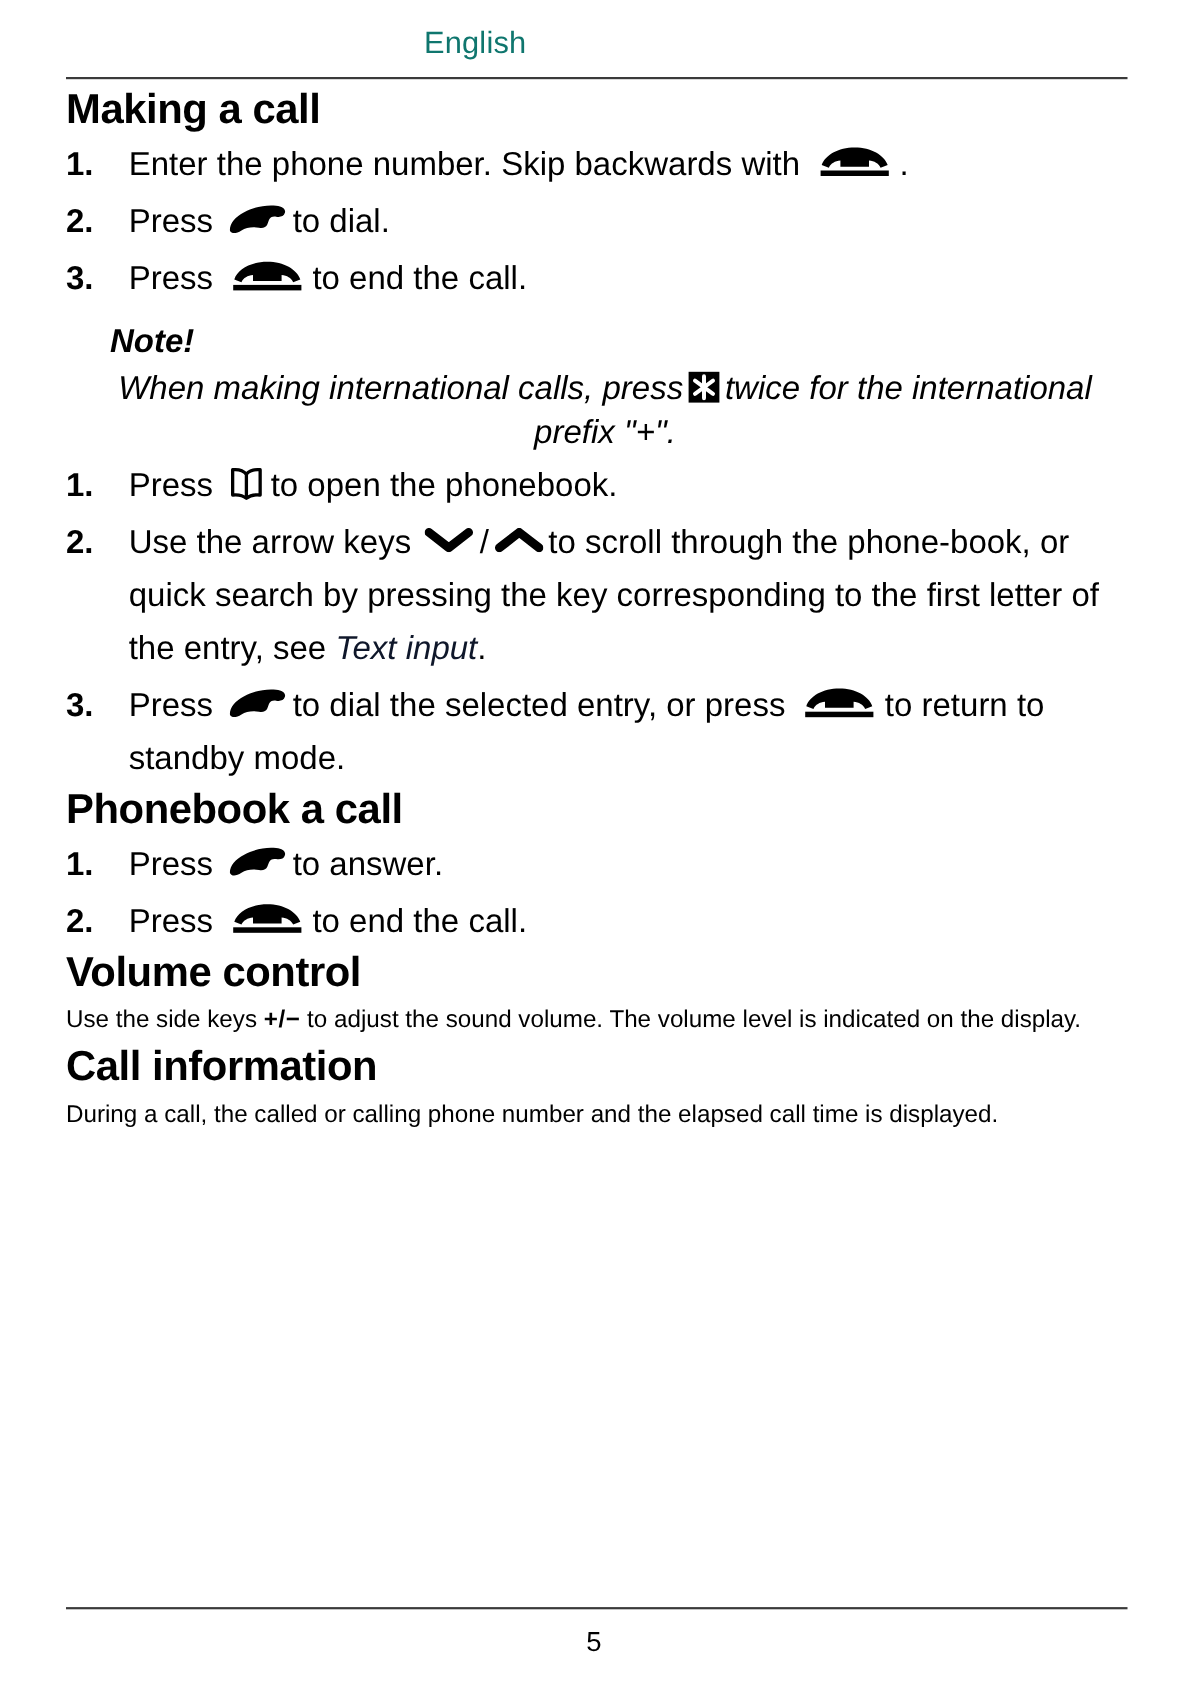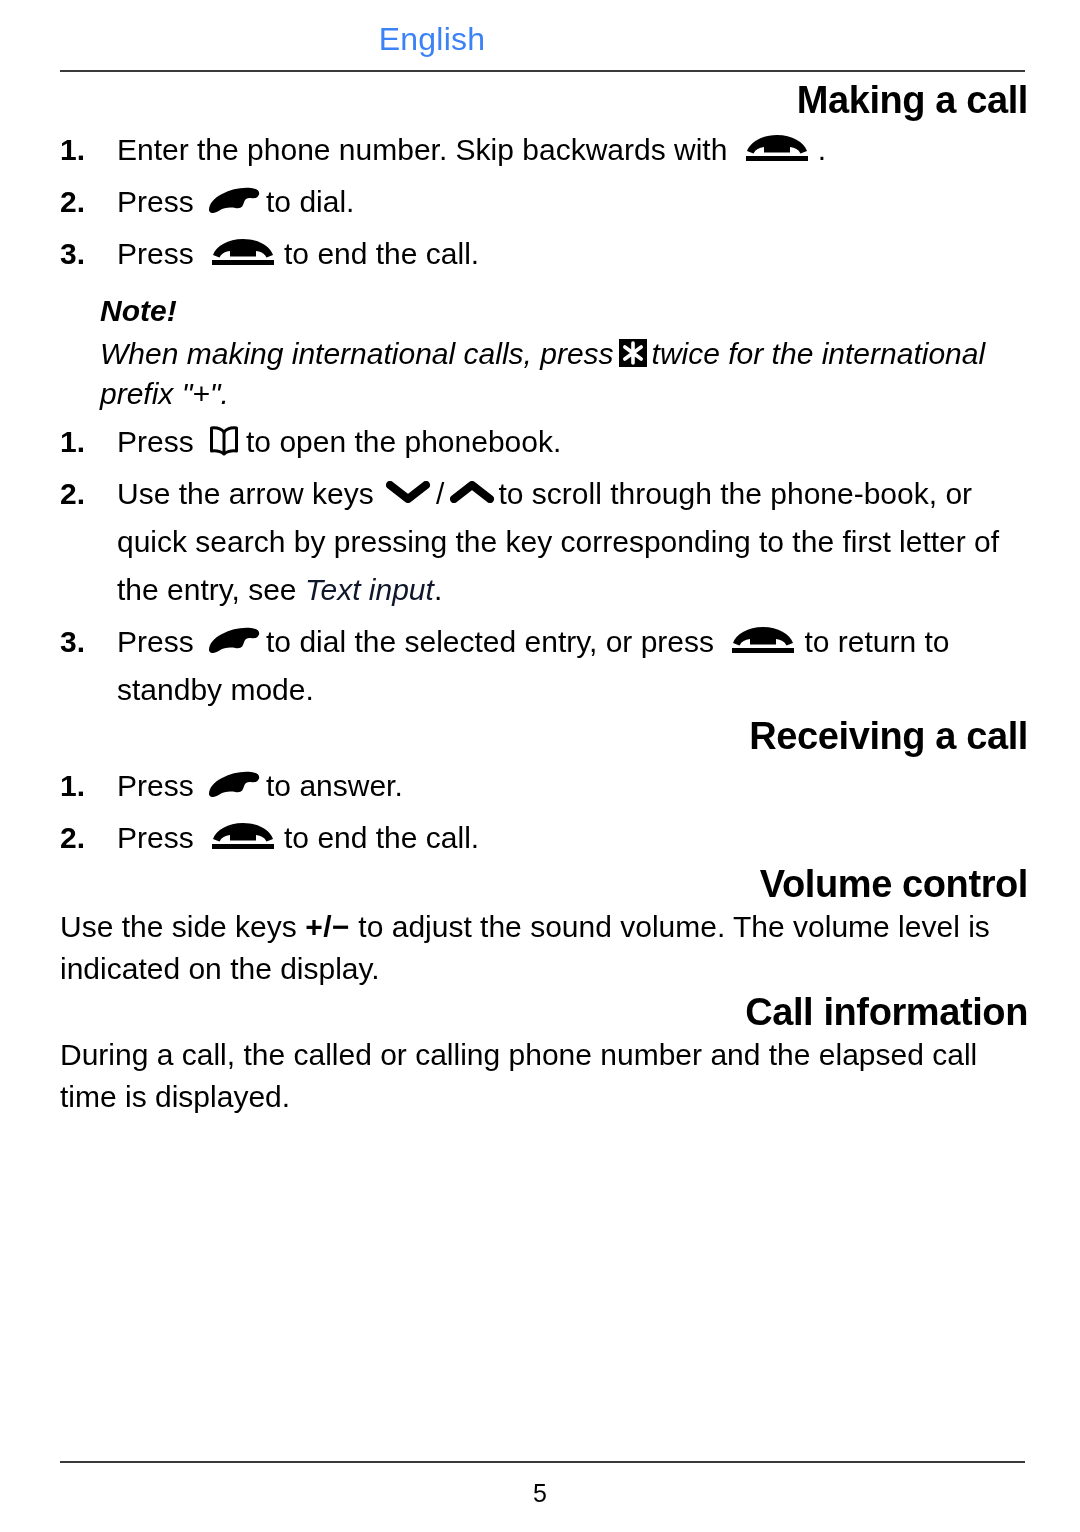--- a/index.html
+++ b/index.html
@@ -22,24 +22,24 @@
     width: 1080px;
     height: 1532px;
   }
 
   
   .header-lang {
     position: absolute;
     left: 0; top: 24px;
     width: 864px;
     text-align: center;
-    font-size: 32px;
+    font-size: 28px;
     line-height: 30px;
     letter-spacing: 0.2px;
-    color: #3b82f6;
+    color: #0f766e;
   }
   .rule {
     position: absolute;
     left: 60px;
     width: 965px;
     height: 0;
     border-top: 2px solid #3a3a3a;
   }
   .rule-top { top: 70px; }
   .rule-bottom { top: 1461px; }
@@ -61,21 +61,20 @@
     width: 968px;
   }
 
   h2.sec-title {
     font-size: 38px;
     line-height: 44px;
     font-weight: bold;
     margin: 0;
     letter-spacing: -0.4px;
     white-space: nowrap;
-    text-align: right;
   }
 
   .sec-making-call      { margin-top: 2px; }
   .sec-phonebook        { margin-top: 28px; }
   .sec-receiving        { margin-top: 22px; }
   .sec-volume           { margin-top: 24px; }
   .sec-callinfo         { margin-top: 30px; }
 
   ol.steps {
     list-style: none;
@@ -92,21 +91,21 @@
   ol.steps > li .num {
     position: absolute;
     left: 0;
     top: 0;
     font-weight: bold;
     font-size: 30px;
   }
   .sub-line { display: block; }
 
   p.para {
-    font-size: 30px;
+    font-size: 22px;
     line-height: 42px;
     margin: 0;
   }
   .p-gap-1 { margin-top: 22px; }
   .p-gap-2 { margin-top: 26px; }
   .p-gap-3 { margin-top: 26px; }
 
   
   .note {
     margin-top: 14px;
@@ -118,20 +117,21 @@
     line-height: 38px;
     font-weight: bold;
     font-style: italic;
     margin: 0;
   }
   .note-body {
     font-size: 30px;
     line-height: 40px;
     font-style: italic;
     margin: 4px 0 0 0;
+    text-align: center;
   }
 
   
   .link-ref {
     color: #0f172a;
     font-style: italic;
   }
   .bold { font-weight: bold; }
   .plusminus {
     font-weight: bold;
@@ -241,21 +241,21 @@
         </span><span>to dial the selected entry, or press</span>
         <span class="ico ico-handset-on">
           <svg viewBox="0 0 72 30" width="72" height="30" aria-hidden="true">
             <path d="M36 2 C21 2 9 9 6 18 L12.5 20.5 C14.5 16.5 18 14.5 23 14 L23 19.5 L49 19.5 L49 14 C54 14.5 57.5 16.5 59.5 20.5 L66 18 C63 9 51 2 36 2 Z" fill="#000"></path>
             <rect x="5" y="23" width="62" height="5" fill="#000"></rect>
           </svg>
         </span><span>to return to standby mode.</span>
       </li>
     </ol>
 
-    <h2 class="sec-title sec-receiving">Receiving a call</h2>
+    <h2 class="sec-title sec-receiving">Phonebook a call</h2>
 
     <ol class="steps">
       <li>
         <span class="num">1.</span><span>Press</span>
         <span class="ico ico-handset-off">
           <svg viewBox="0 0 56 30" width="56" height="30" aria-hidden="true">
             <path d="M3 24 C3 18 8 12 16 8 C25 3 36 1 45 2 C51 2.6 54 5 53 8.5 C52 12 48.5 12.6 45 12 C42 11.5 39.5 12.5 38.5 15 L37 19 C36 21.6 33 22.6 29.5 22 C24 21 18 21.5 13.5 24.5 C10 26.8 6.5 27.5 4.6 26.4 C3.6 25.8 3 25 3 24 Z" fill="#000"></path>
           </svg>
         </span><span>to answer.</span>
       </li>

